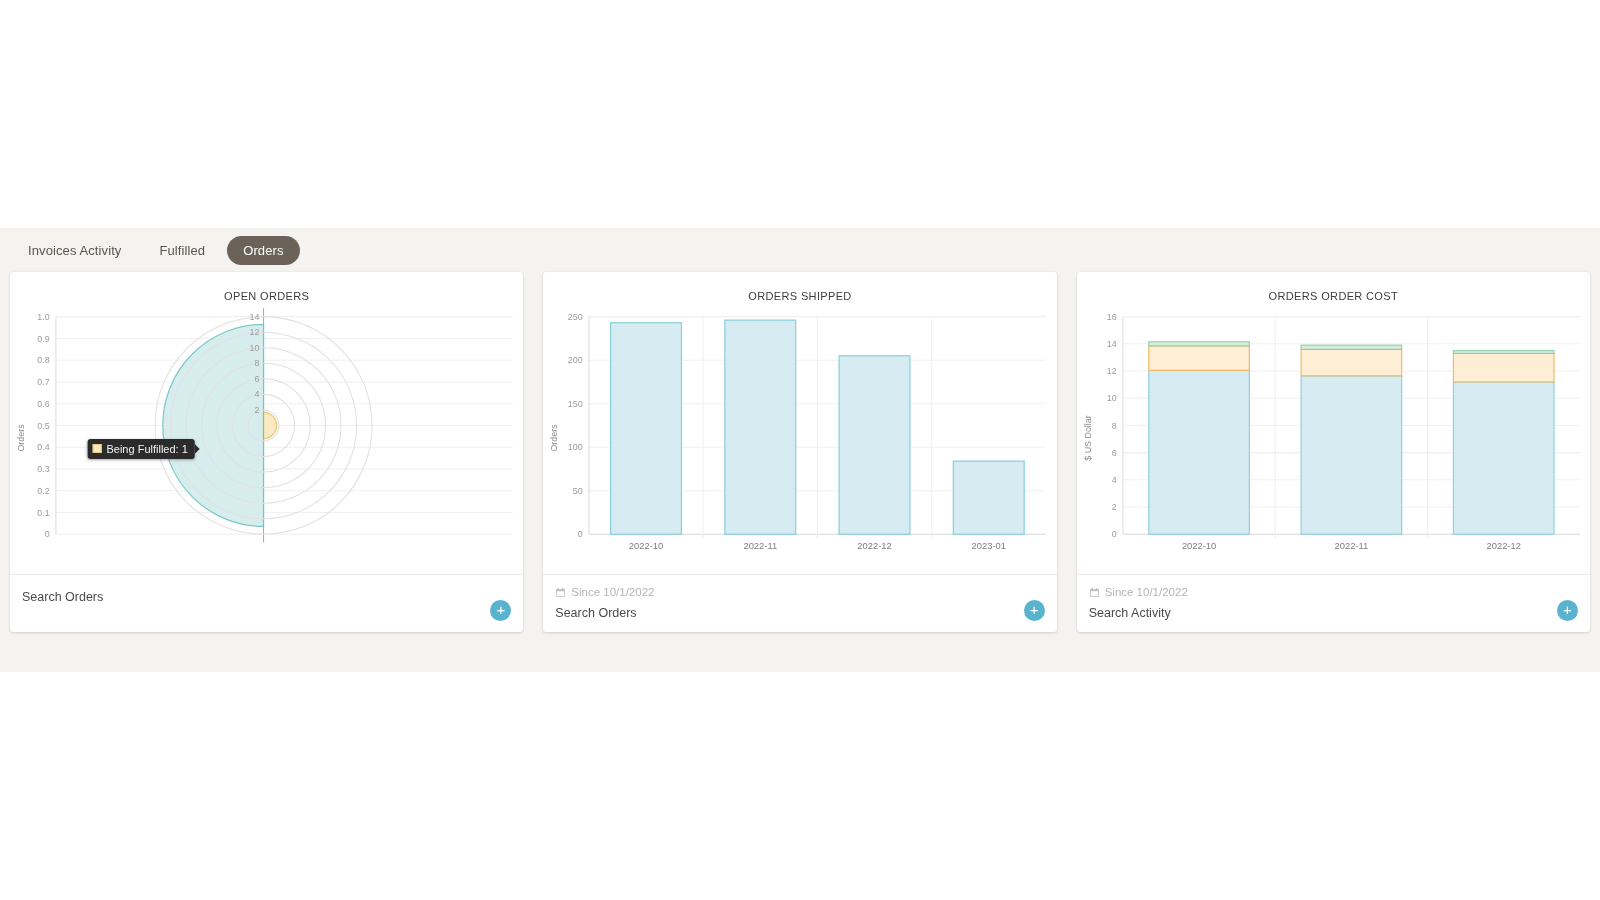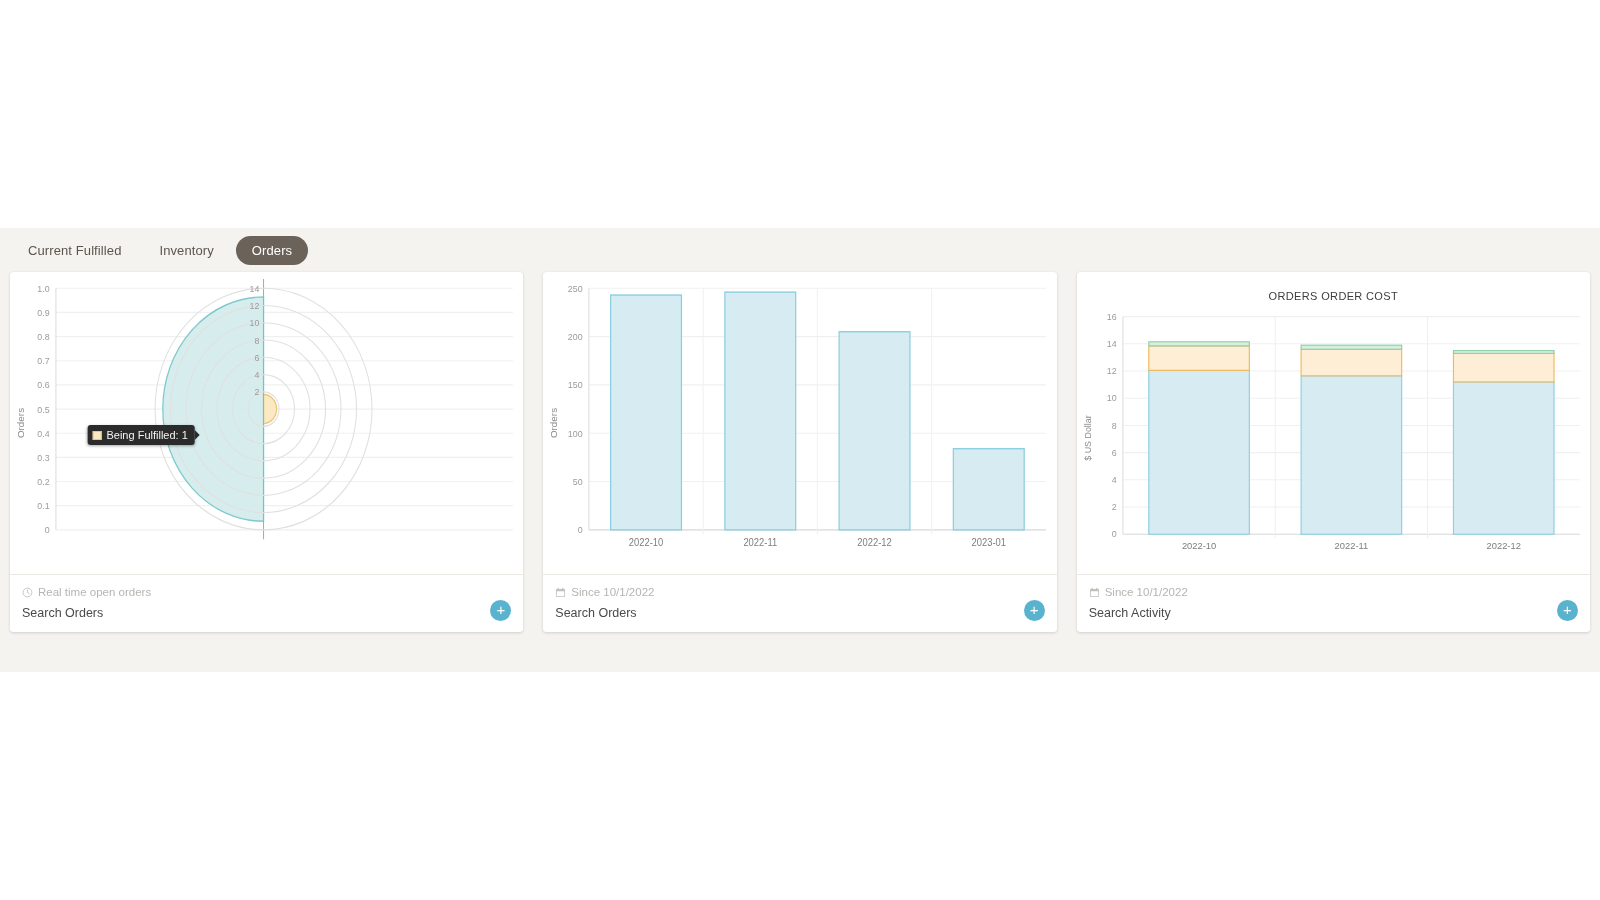--- a/index.html
+++ b/index.html
@@ -92,28 +92,29 @@
   .axisline { stroke:#dddddd; stroke-width:1; }
 </style>
 </head>
 <body>
 
 <div class="top-white"></div>
 
 <div class="dash-band">
 
   <div class="tabbar">
-    <div class="tab">Current Fulfilled</div>
-    <div class="tab">Inventory</div>
+    <div class="tab">Invoices Activity</div>
+    <div class="tab">Fulfilled</div>
     <div class="tab active">Orders</div>
   </div>
 
   <div class="cards">
 
     <div class="card">
+      <div class="chart-title">OPEN ORDERS</div>
 
       <div class="plot-wrap">
         <svg viewBox="0 0 492 260" preserveAspectRatio="none">
           <g id="c1-grid">
               <line x1="44" y1="222" x2="482" y2="222" class="grid"></line>
               <line x1="44" y1="201.2" x2="482" y2="201.2" class="grid"></line>
               <line x1="44" y1="180.4" x2="482" y2="180.4" class="grid"></line>
               <line x1="44" y1="159.6" x2="482" y2="159.6" class="grid"></line>
               <line x1="44" y1="138.8" x2="482" y2="138.8" class="grid"></line>
               <line x1="44" y1="118" x2="482" y2="118" class="grid"></line>
@@ -161,33 +162,27 @@
             </g>
         </svg>
         <div class="tooltip" style="left:36%; top:54%; transform:translate(-100%,-50%);">
           <span class="swatch"></span>
           <span>Being Fulfilled: 1</span>
           <span class="arrow"></span>
         </div>
       </div>
 
       <div class="card-foot">
-        <div class="foot-meta">
-          <svg width="11" height="11" viewBox="0 0 16 16">
-            <circle cx="8" cy="8" r="6.4" fill="none" stroke="#c4c0bc" stroke-width="1.3"></circle>
-            <path d="M8 4.4V8l2.6 1.6" fill="none" stroke="#c4c0bc" stroke-width="1.3" stroke-linecap="round"></path>
-          </svg>
-          <span>Real time open orders</span>
-        </div>
         <div class="foot-link">Search Orders</div>
         <div class="fab">+</div>
       </div>
     </div>
 
     <div class="card">
+      <div class="chart-title">ORDERS SHIPPED</div>
 
       <div class="plot-wrap">
         <svg viewBox="0 0 492 260" preserveAspectRatio="none">
           <g id="c2-grid">
               <line x1="44" y1="222" x2="482" y2="222" class="grid"></line>
               <line x1="44" y1="180.4" x2="482" y2="180.4" class="grid"></line>
               <line x1="44" y1="138.8" x2="482" y2="138.8" class="grid"></line>
               <line x1="44" y1="97.2" x2="482" y2="97.2" class="grid"></line>
               <line x1="44" y1="55.599999999999994" x2="482" y2="55.599999999999994" class="grid"></line>
               <line x1="44" y1="14" x2="482" y2="14" class="grid"></line>

